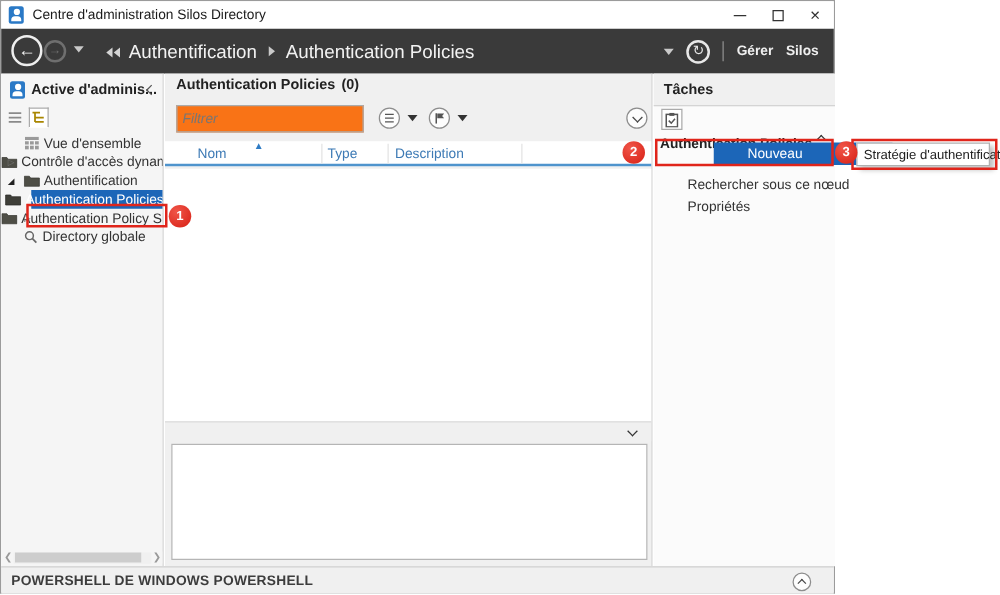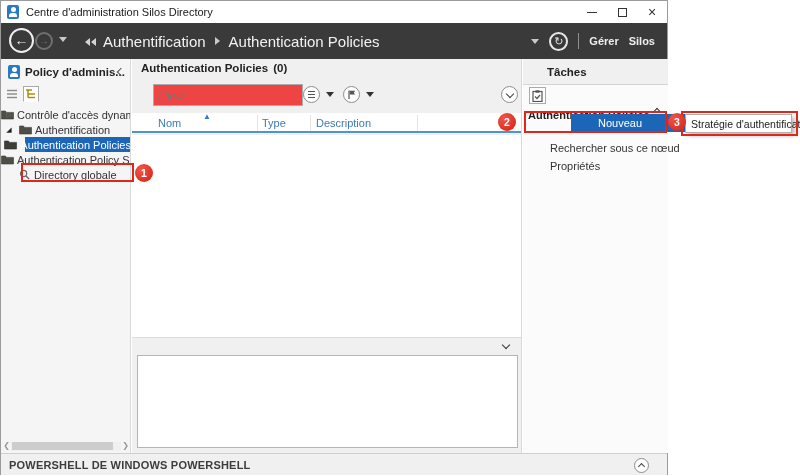--- a/index.html
+++ b/index.html
@@ -65,42 +65,42 @@
   .h-scroll .arrow { width:9px; font-size:8px; color:#999; text-align:center; line-height:10px; }
   .h-scroll .track { flex:1; height:9px; background:#f0f0f0; position:relative; }
   .h-scroll .thumb { position:absolute; left:1px; top:0.5px; width:92%; height:8px; background:#cdcdcd; }
 
   
   .main-pane { position:absolute; left:131px; top:0; width:390px; height:100%; background:#f0f0f0; border-right:1px solid #d9d9d9; }
   .main-title-strip { position:absolute; left:0; top:0; width:100%; height:18px; display:flex; align-items:center; }
   .main-title { font-size:11.5px; font-weight:bold; color:#222; margin-left:9px; }
   .main-count { font-size:11.5px; font-weight:bold; color:#222; margin-left:5px; }
   .filter-strip { position:absolute; left:0; top:18px; width:100%; height:36px; }
-  .filter-box { position:absolute; left:9px; top:7px; width:150px; height:22px; background:#ef4444; border:1px solid #ababab; display:flex; align-items:center;margin-left:12px; }
+  .filter-box { position:absolute; left:9px; top:7px; width:150px; height:22px; background:#f97316; border:1px solid #ababab; display:flex; align-items:center; }
   .filter-input { flex:1; border:none; outline:none; font-size:11px; font-family:"Liberation Sans", sans-serif; padding:0 4px; background:transparent; color:#333; }
   .filter-input::placeholder { font-style:italic; color:#767676; }
   .circle-btn { width:17px; height:17px; border:1px solid #8d8d8d; border-radius:50%; display:flex; align-items:center; justify-content:center; background:#fdfdfd; }
   .btn-caret { width:0; height:0; border-left:4px solid transparent; border-right:4px solid transparent; border-top:5px solid #333; }
   .filter-btn-group { position:absolute; top:9px; display:flex; align-items:center; gap:6px; }
   .lines-glyph { width:7px; height:7px; display:flex; flex-direction:column; justify-content:space-between; }
   .lines-glyph i { display:block; height:1px; background:#555; }
   .chev-circle { position:absolute; width:17px; height:17px; border:1px solid #8d8d8d; border-radius:50%; background:#fdfdfd; display:flex; align-items:center; justify-content:center; }
   .list-header { position:absolute; left:0; top:54px; width:100%; height:20px; background:#fff; border-bottom:2px solid #4f94cd; }
   .col-label { position:absolute; top:4px; font-size:11px; color:#3d7ab5;text-align:center; }
   .sort-asc { position:absolute; left:71px; top:-1px; font-size:8px; color:#2e7bc4; }
   .col-sep { position:absolute; top:2px; width:1px; height:16px; background:#e4e4e4; }
   .list-body { position:absolute; left:0; top:76px; width:100%; height:202px; background:#fff; }
   .collapse-bar { position:absolute; left:0; top:278px; width:100%; height:16px; background:#f0f0f0; border-top:1px solid #dcdcdc; }
   .collapse-bar .chev { position:absolute; right:12px; top:4px; border-color:#333; }
   .preview-box { position:absolute; left:5px; top:296px; width:381px; height:93px; background:#fff; border:1px solid #b5b5b5; }
 
   
   .tasks-pane { position:absolute; left:522px; top:0; width:145px; height:100%; background:#fbfbfb; }
   .tasks-header { position:absolute; left:0; top:0; width:100%; height:26px; background:#f0f0f0; border-bottom:1px solid #d4d4d4; display:flex; align-items:center; }
-  .tasks-title { font-size:11.5px; font-weight:bold; color:#222; margin-left:24px; }
+  .tasks-title { font-size:11.5px; font-weight:bold; color:#222; margin-left:8px; }
   .tasks-iconrow { position:absolute; left:0; top:27px; width:100%; height:18px; }
   .clip-tab { position:absolute; left:6px; top:1px; width:17px; height:17px; background:#fff; border:1px solid #aaa; display:flex; align-items:center; justify-content:center; }
   .tasks-section { position:absolute; left:0; top:46px; width:100%; height:17px; }
   .tasks-section-label { font-size:11px; font-weight:bold; color:#222; margin-left:5px; line-height:15px; }
   .tasks-section .chev { position:absolute; right:8px; top:4px; border-color:#333; }
   .task-item { position:absolute; left:0; width:143px; height:18px; font-size:11px; color:#333; display:flex; align-items:center; }
   .task-item .task-label { margin-left:27px; white-space:nowrap; }
   .task-item.highlight { background:#1c66b8; }
   .task-item.highlight .task-label { color:#fff; }
   .submenu-arrow { position:absolute; right:8px; width:0; height:0; border-top:4px solid transparent; border-bottom:4px solid transparent; border-left:5px solid #fff; }
@@ -170,21 +170,21 @@
         <span class="nav-menu">Gérer</span>
         <span class="nav-menu">Silos</span>
       </div>
     </div>
 
     <div class="body-area">
 
       <div class="nav-pane">
         <div class="pane-header">
           <span class="app-icon" style="margin-left:7px;"></span>
-          <span class="pane-header-text">Policy d'adminis...</span>
+          <span class="pane-header-text">Active d'adminis...</span>
           <span class="chev chev-left pane-collapse"></span>
         </div>
         <div class="view-tabs">
           <span class="view-tab">
             <svg width="12" height="12" viewBox="0 0 12 12">
                 <g stroke="#8a8a8a" stroke-width="1.4">
                   <line x1="1" y1="2.5" x2="11" y2="2.5"></line>
                   <line x1="1" y1="6" x2="11" y2="6"></line>
                   <line x1="1" y1="9.5" x2="11" y2="9.5"></line>
                 </g>
@@ -197,20 +197,33 @@
                   <line x1="3" y1="2" x2="3" y2="9.5"></line>
                   <line x1="3" y1="6" x2="10" y2="6"></line>
                   <line x1="3" y1="9.5" x2="10" y2="9.5"></line>
                 </g>
               </svg>
           </span>
         </div>
 
         <div class="tree">
 
+          <div class="tree-row">
+            <span style="width:18px;"></span>
+            <svg class="t-icon" width="12" height="11" viewBox="0 0 12 11">
+                <rect x="0.5" y="0.5" width="11" height="10" fill="#9a9a9a"></rect>
+                <g stroke="#f5f5f5" stroke-width="1">
+                  <line x1="0" y1="3.5" x2="12" y2="3.5"></line>
+                  <line x1="4" y1="3.5" x2="4" y2="11"></line>
+                  <line x1="8" y1="3.5" x2="8" y2="11"></line>
+                  <line x1="0" y1="7" x2="12" y2="7"></line>
+                </g>
+              </svg>
+            <span class="tree-label">Vue d'ensemble</span>
+          </div>
 
 
           <div class="tree-row">
             <span class="expander" style="left:4px;">▷</span>
             <span style="width:18px;"></span>
             <svg class="t-icon" width="13" height="10" viewBox="0 0 13 10">
                 <path d="M0.5 1.5 h4 l1 1.4 h7 v6.6 h-12 z" fill="#4e4e46" stroke="#3b3b35" stroke-width="0.6"></path>
               </svg>
             <span class="tree-label">Contrôle d'accès dynamique</span>
           </div>

